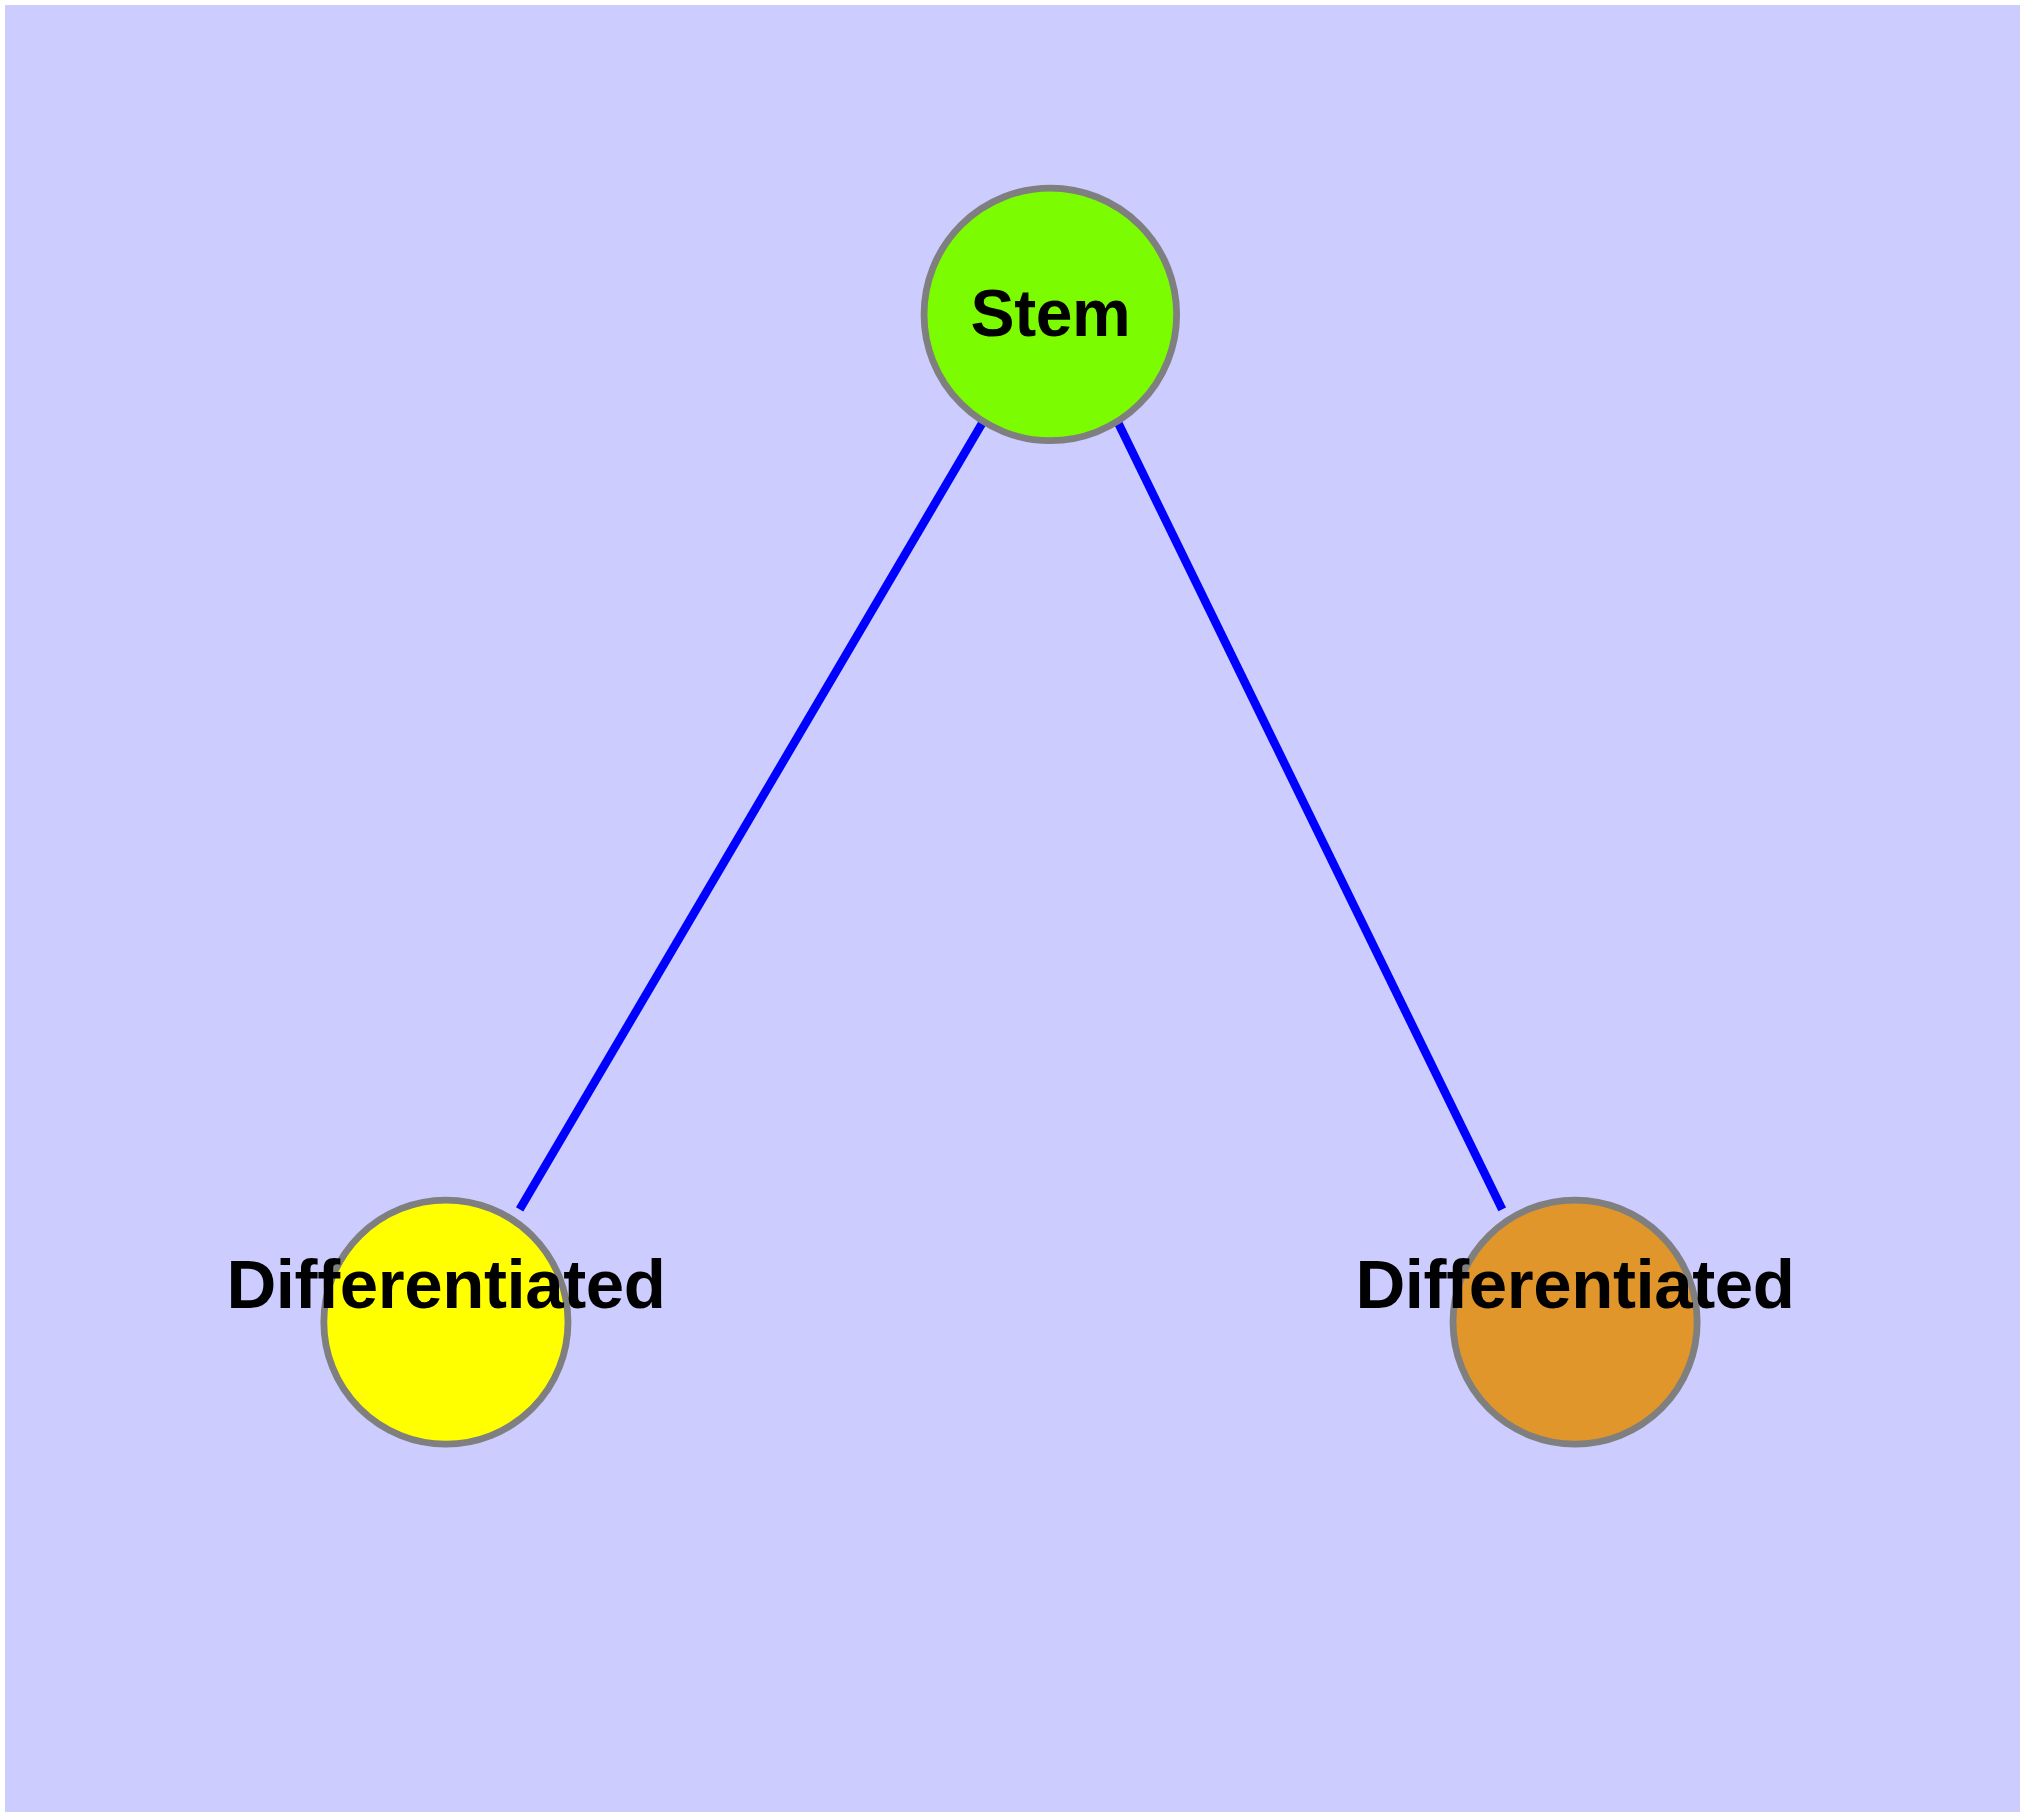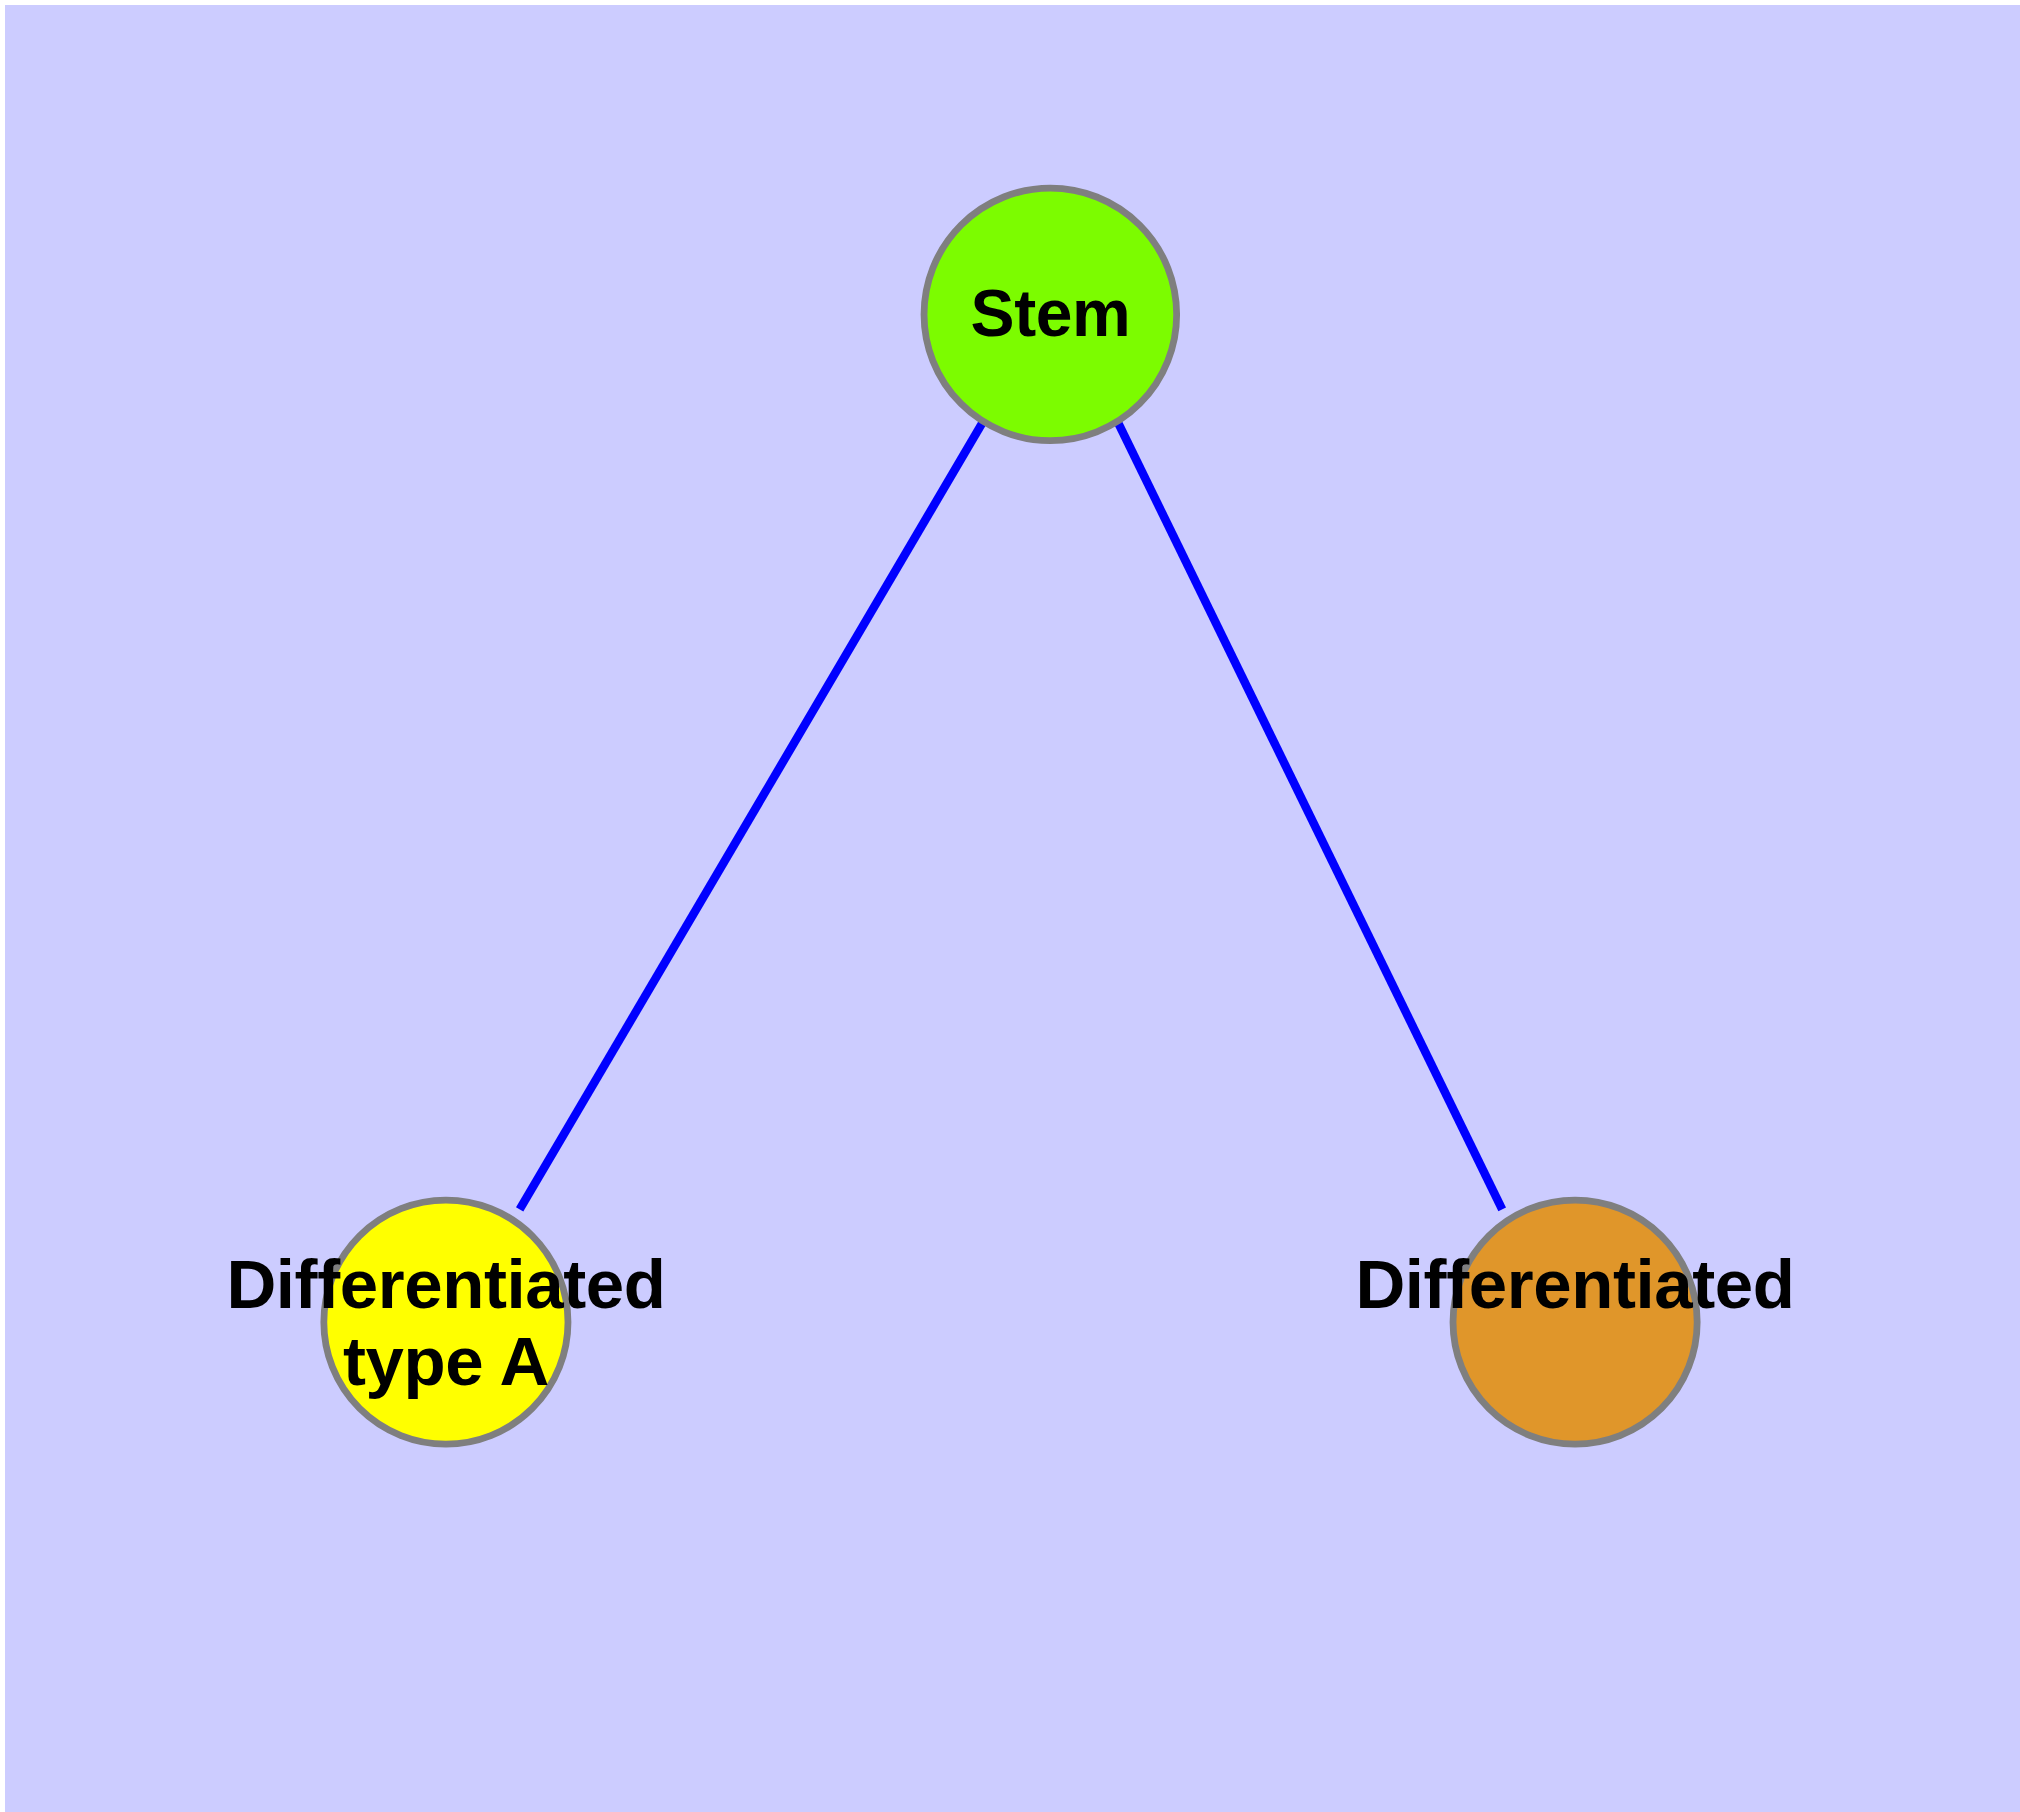--- a/index.html
+++ b/index.html
@@ -88,21 +88,20 @@
       <circle cx="1858" cy="1560" r="144" fill="#e0962a" stroke="#7f7f7f" stroke-width="8"></circle>
     </g>
   </svg>
 
   <div class="node-label" id="label-stem" style="color: rgb(0, 0, 0);">
     <div>Stem</div>
   </div>
 
   <div class="node-label" id="label-diff-a" style="color: rgb(0, 0, 0);">
     <div>Differentiated</div>
-    <div>type A</div>
   </div>
 
   <div class="node-label" id="label-diff-b" style="color: rgb(0, 0, 0);">
     <div>Differentiated</div>
   </div>
 
 </div>
 
 
 </body></html>

